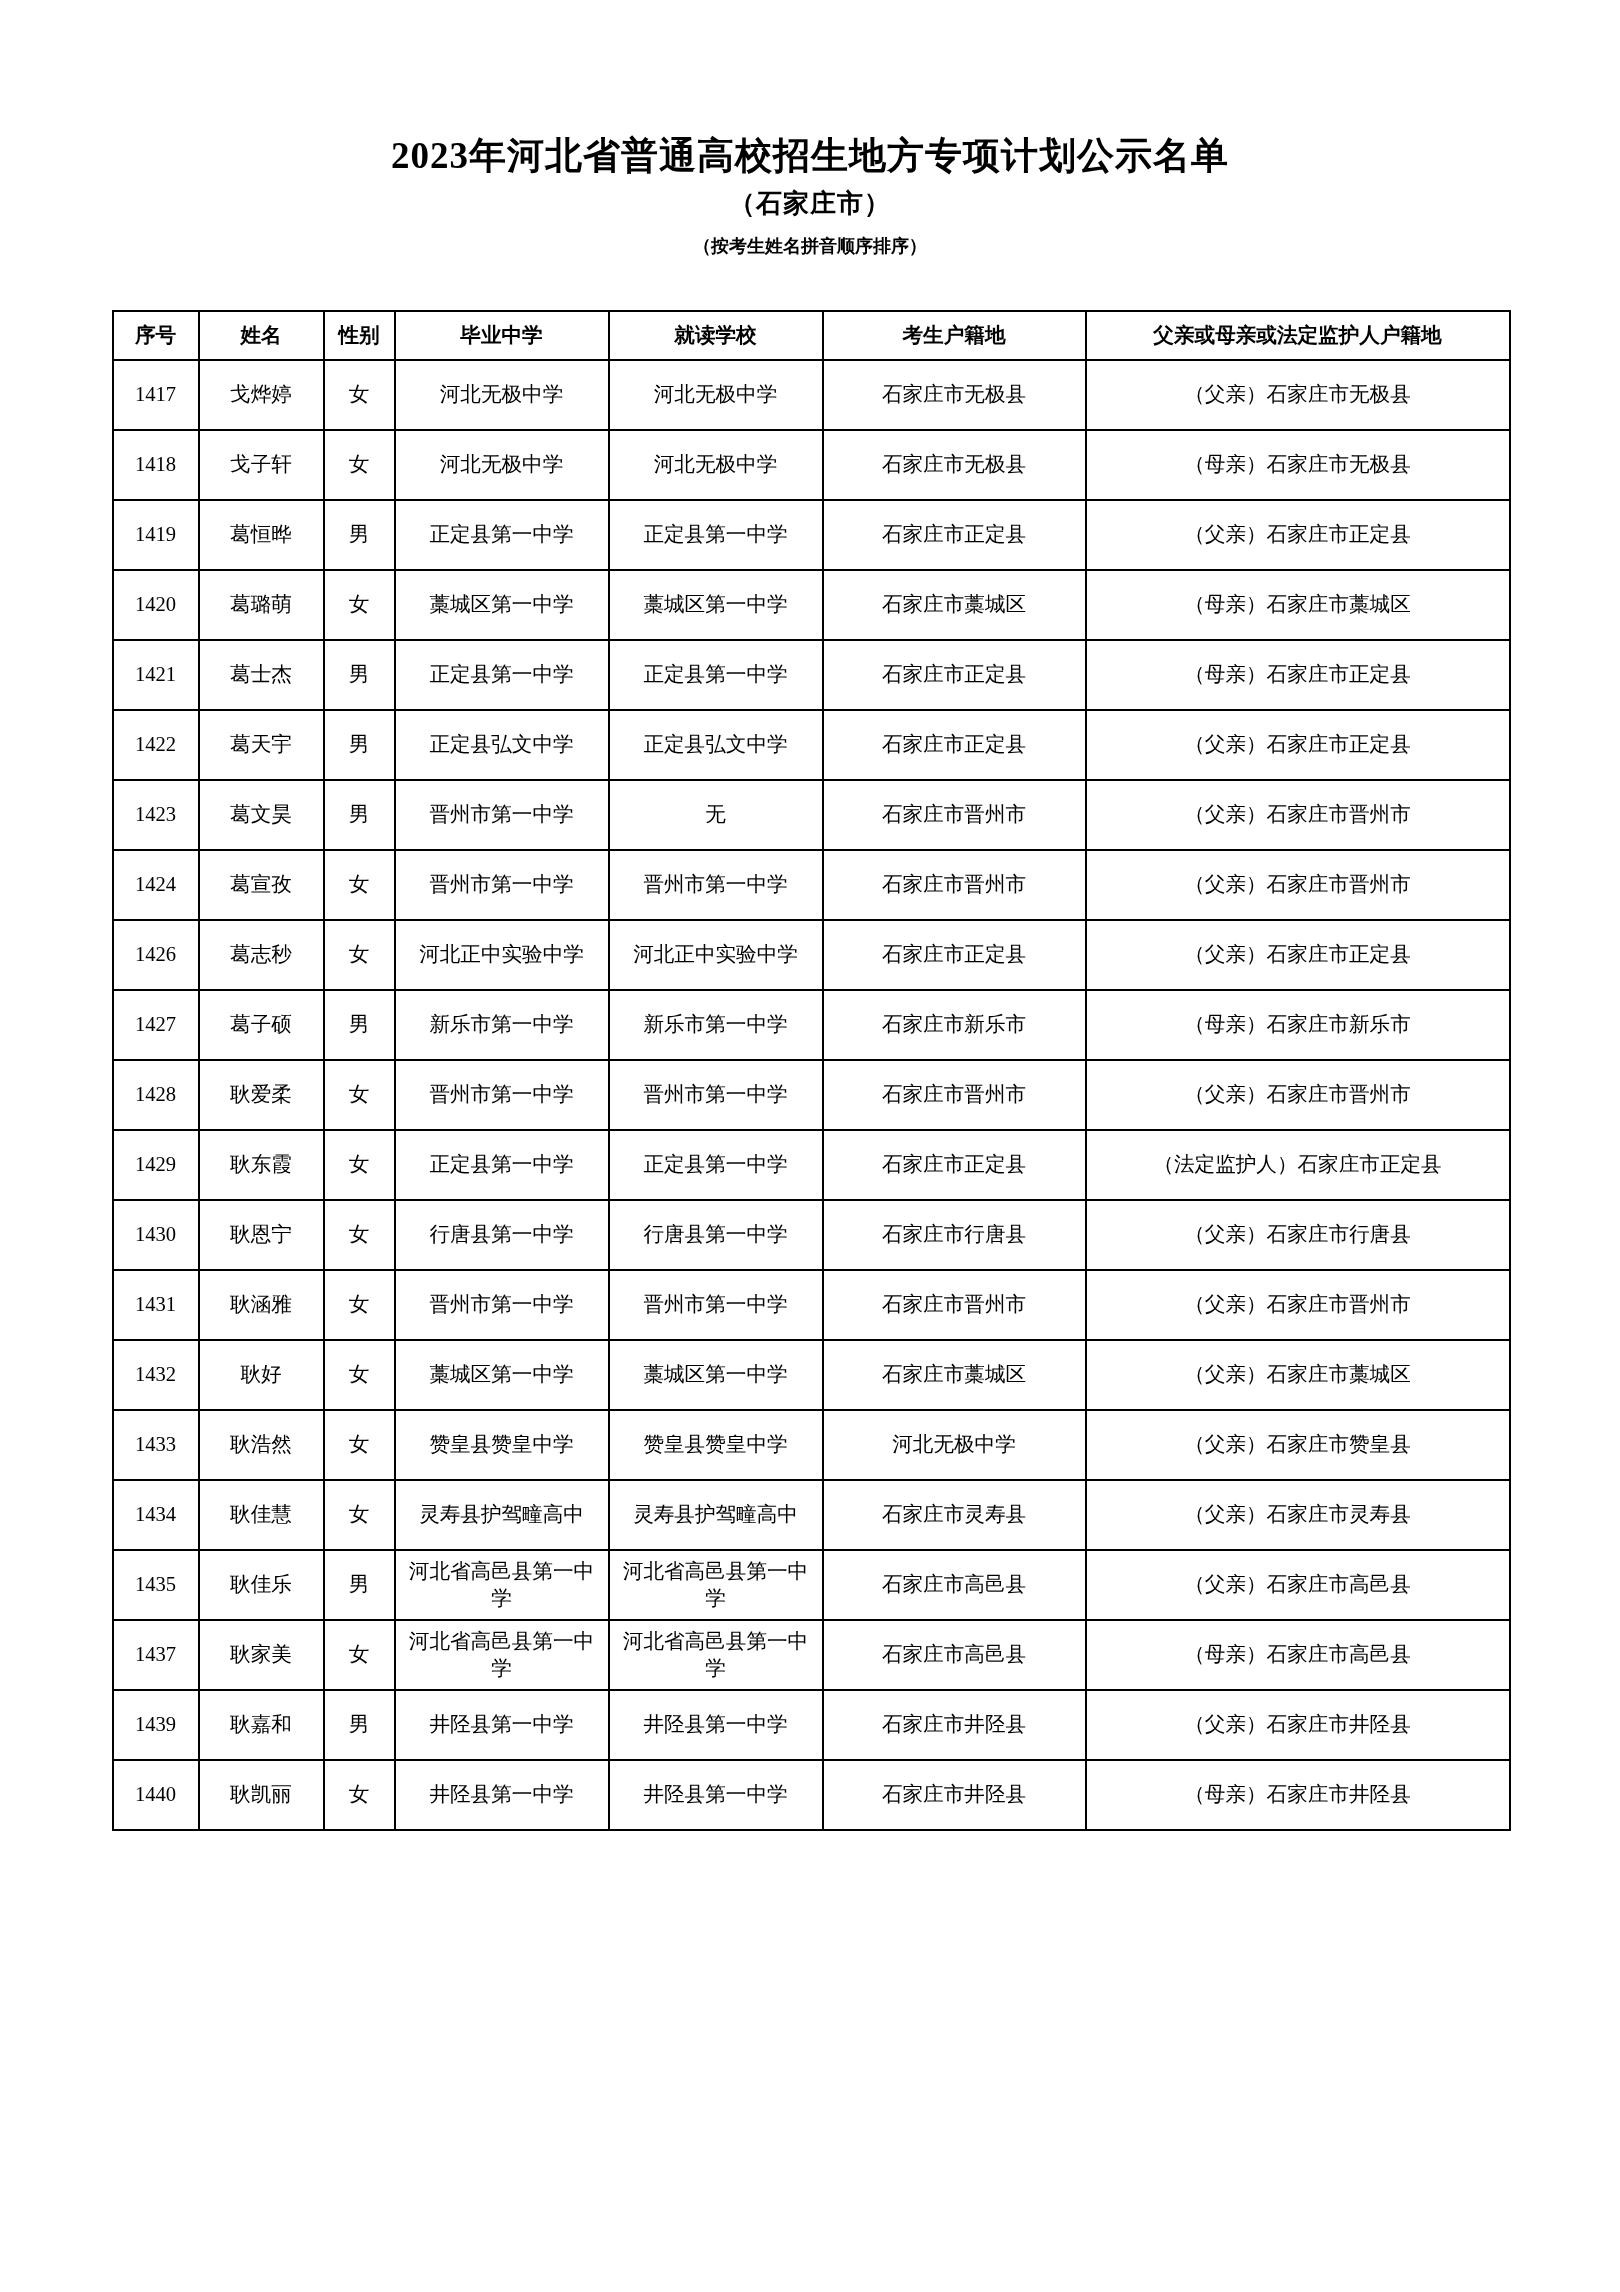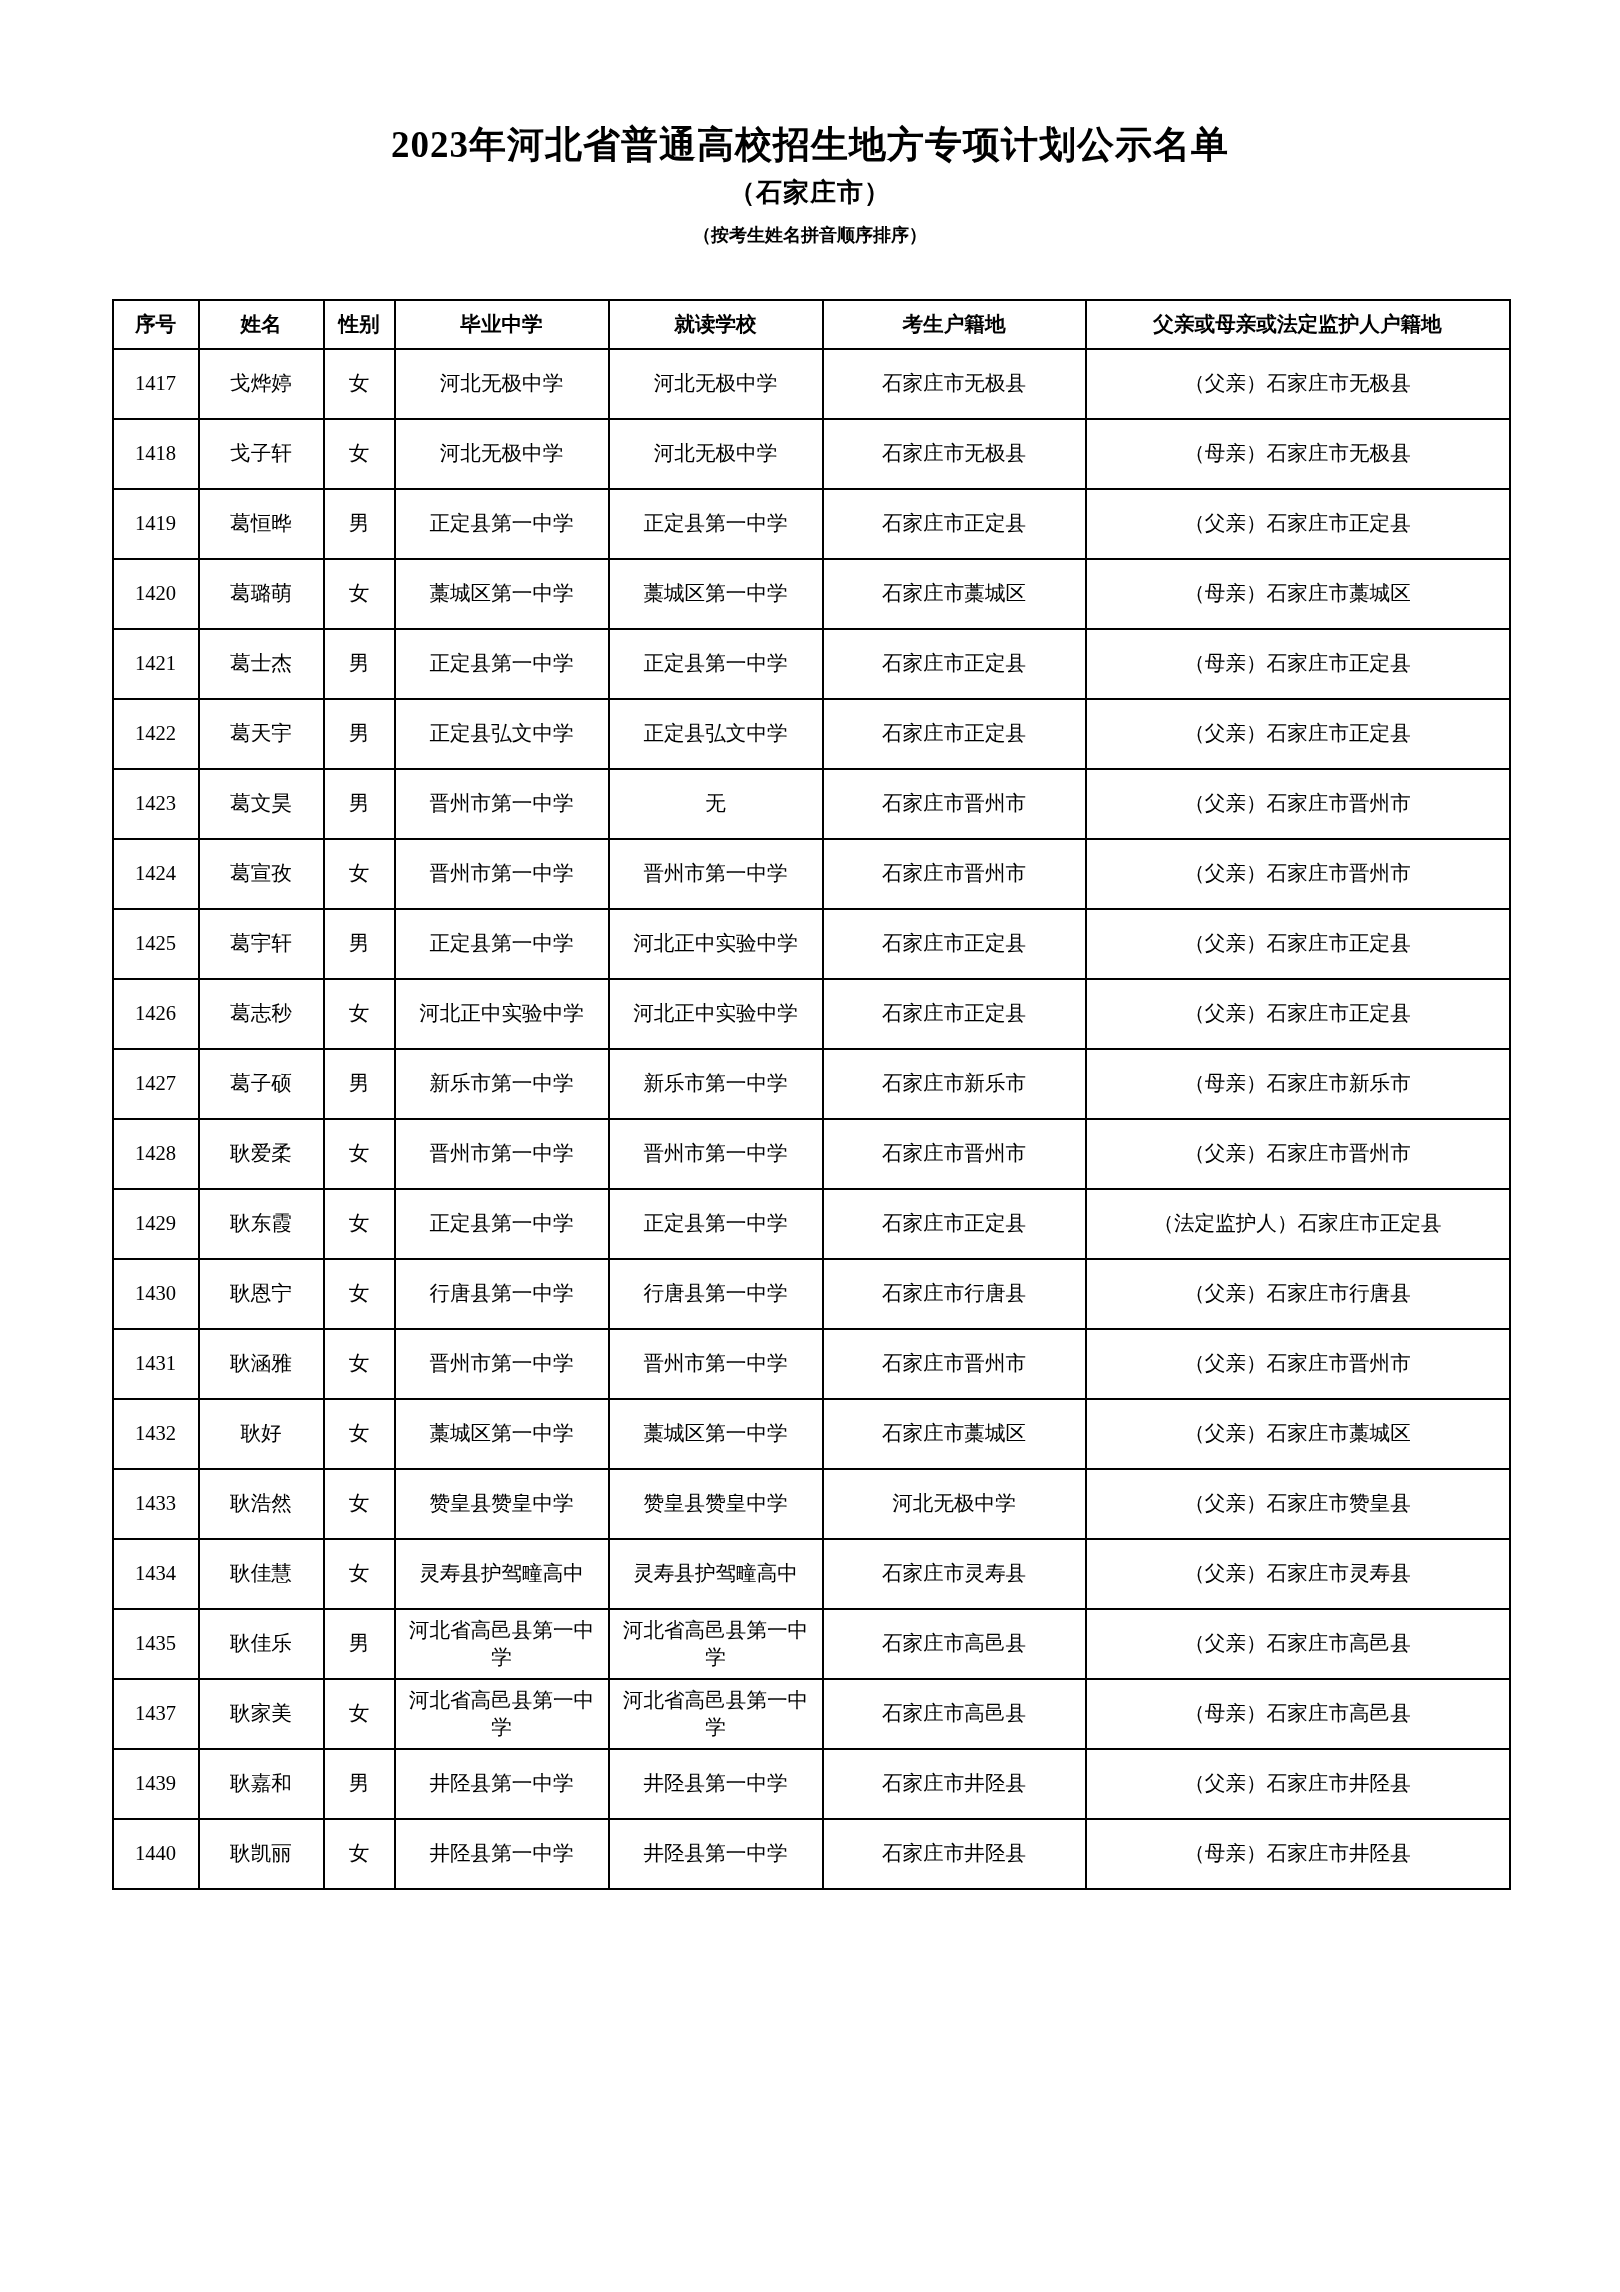--- a/index.html
+++ b/index.html
@@ -12,21 +12,21 @@
     height: 2293px;
     font-family: "Liberation Serif", "DejaVu Serif", serif;
     color: #000000;
     -webkit-font-smoothing: antialiased;
   }
   .page {
     position: relative;
     width: 1620px;
     height: 1653px;
     box-sizing: border-box;
-    padding: 0;
+    padding: 11px;
   }
   .titles {
     padding-top: 120px;
     text-align: center;
   }
   .title-main {
     font-size: 37px;
     font-weight: bold;
     line-height: 49px;
     letter-spacing: 1px;
@@ -183,29 +183,20 @@
           <tr>
             <td class="seq">1424</td>
             <td>葛宣孜</td>
             <td>女</td>
             <td>晋州市第一中学</td>
             <td>晋州市第一中学</td>
             <td>石家庄市晋州市</td>
             <td>（父亲）石家庄市晋州市</td>
           </tr>
           <tr>
-            <td class="seq">1425</td>
-            <td>葛宇轩</td>
-            <td>男</td>
-            <td>正定县第一中学</td>
-            <td>河北正中实验中学</td>
-            <td>石家庄市正定县</td>
-            <td>（父亲）石家庄市正定县</td>
-          </tr>
-          <tr>
             <td class="seq">1426</td>
             <td>葛志秒</td>
             <td>女</td>
             <td>河北正中实验中学</td>
             <td>河北正中实验中学</td>
             <td>石家庄市正定县</td>
             <td>（父亲）石家庄市正定县</td>
           </tr>
           <tr>
             <td class="seq">1427</td>

